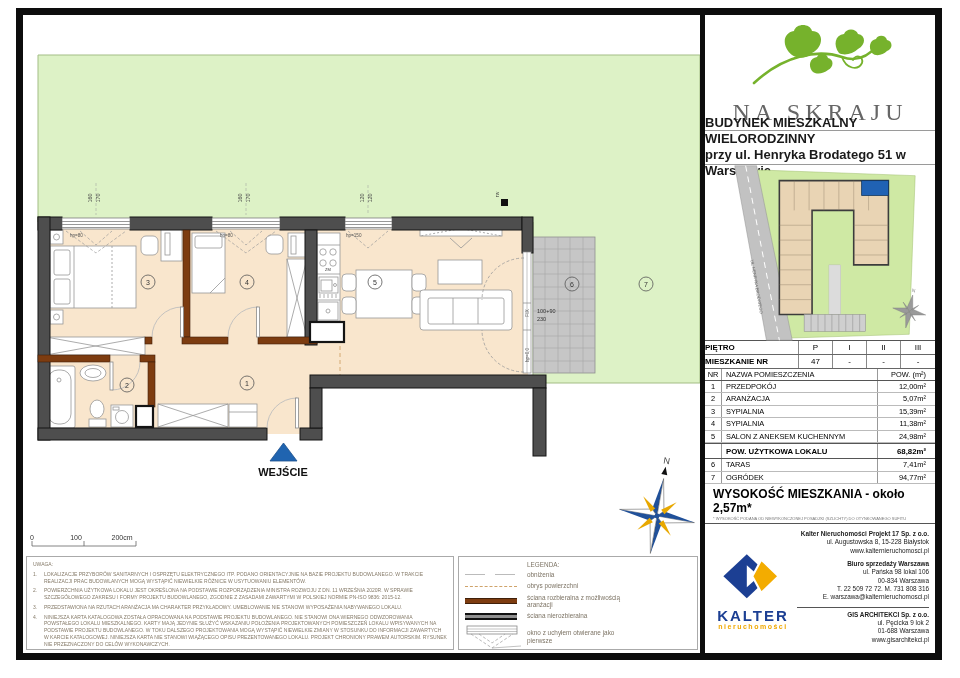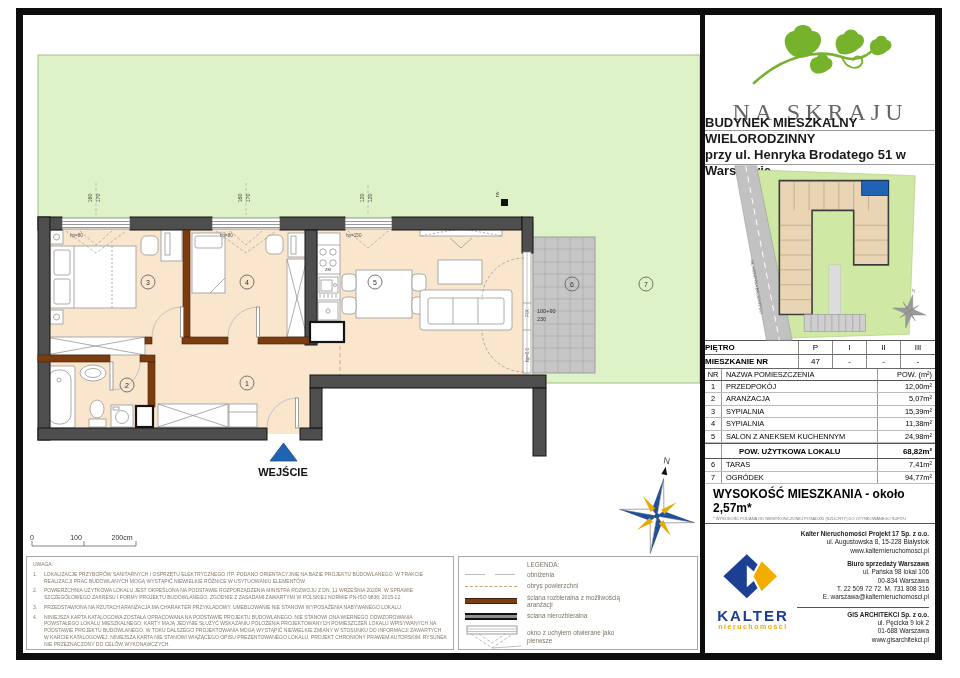--- a/index.html
+++ b/index.html
@@ -19,23 +19,23 @@
   .ft-row { display:grid; grid-template-columns:94px 1fr 1fr 1fr 1fr; height:14px; border-bottom:1px solid #666; font-size:8px; }
   .ft-row > div { border-right:1px solid #888; display:flex; align-items:center; justify-content:center; }
   .ft-row > div:first-child { justify-content:flex-start; font-weight:bold; }
   .ft-row > div:last-child { border-right:none;text-align:right; }
 
   .tbl-title { height:15px; border-bottom:1px solid #666; font-size:7.6px; font-weight:bold; display:flex; align-items:center; justify-content:center; }
   .rt-row { display:grid; grid-template-columns:17px 1fr 58px; font-size:7.4px; border-bottom:1px solid #bbb; height:12.5px; }
   .rt-row > div { display:flex; align-items:center; }
   .rt-row .c-nr { justify-content:center; border-right:1px solid #999; }
   .rt-row .c-name { padding-left:4px; }
-  .rt-row .c-val { justify-content:flex-end; padding-right:3px; border-left:1px solid #999; }
+  .rt-row .c-val { justify-content:flex-end; padding-right:9px; border-left:1px solid #999; }
   .rt-head { font-weight:normal; border-bottom:1px solid #555; height:12px; }
-  .rt-total { height:16px; border-top:1px solid #555; border-bottom:1px solid #555; font-weight:bold; font-size:7.8px;gap:13px; }
+  .rt-total { height:16px; border-top:1px solid #555; border-bottom:1px solid #555; font-weight:bold; font-size:7.8px; }
   .rt-part { height:24px; color:#8a8a8a; font-style:italic; border-bottom:1px solid #bbb; }
   .rt-part .c-name { line-height:1.1; }
   .rt-height { border-bottom:1px solid #555; padding:3px 0 2px 8px; }
   .rt-height .h1 { font-size:12px; font-weight:bold; }
   .rt-height .h2 { font-size:4px; color:#777; margin-top:1px; }
 
   .company { flex:1; display:flex; padding:6px 6px 4px 4px; }
   .co-logo { width:88px; display:flex; flex-direction:column; align-items:center; justify-content:center; }
   .kalter-name { font-size:15px; font-weight:bold; color:#1c3f93; letter-spacing:2px; line-height:1; }
   .kalter-tag { font-size:7px; font-weight:bold; color:#f0a800; letter-spacing:1.5px; }

